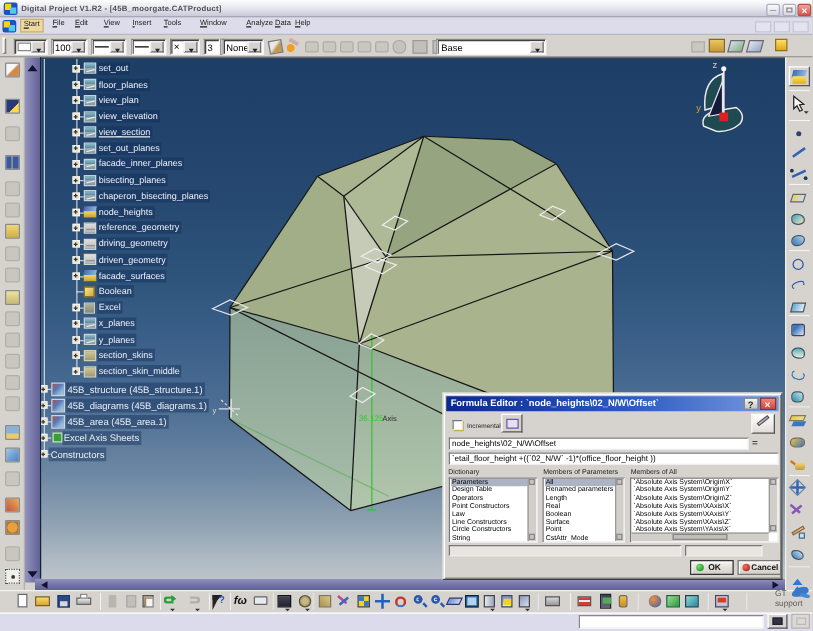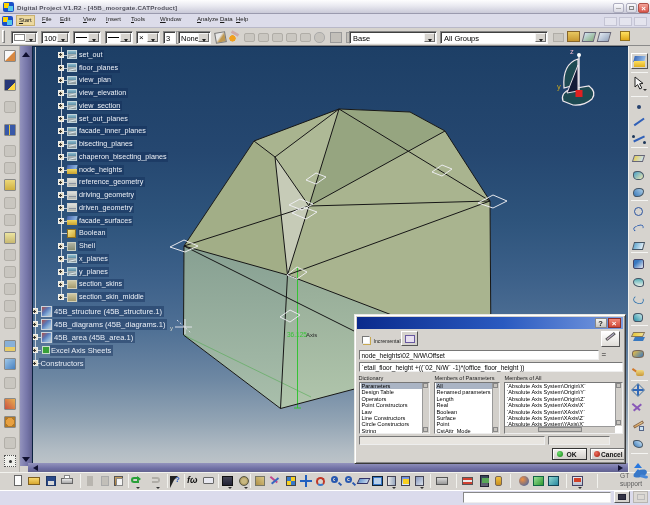--- a/index.html
+++ b/index.html
@@ -76,24 +76,20 @@
     <div class="abs" style="left:244px;top:5px;width:11px;height:9px;background:#cac7c1;border:1px solid #b0ada7;border-radius:2px;"></div>
     <div class="abs" style="left:258px;top:5px;width:11px;height:9px;background:#cac7c1;border:1px solid #b0ada7;border-radius:2px;"></div>
     <div class="abs" style="left:272px;top:5px;width:11px;height:9px;background:#cac7c1;border:1px solid #b0ada7;border-radius:2px;"></div>
     <div class="abs" style="left:286px;top:5px;width:11px;height:9px;background:#cac7c1;border:1px solid #b0ada7;border-radius:2px;"></div>
     <div class="abs" style="left:300px;top:5px;width:11px;height:9px;background:#cac7c1;border:1px solid #b0ada7;border-radius:2px;"></div>
     <div class="abs" style="left:314px;top:4px;width:11px;height:11px;background:#c6c3bd;border:1px solid #aaa;border-radius:5px;"></div>
     <div class="abs" style="left:330px;top:4px;width:12px;height:11px;background:#c2bfb9;border:1px solid #9a9a9a;"></div>
     <div class="abs" style="left:346px;top:4px;width:12px;height:11px;background:#c2bfb9;border:1px solid #9a9a9a;"></div>
     <div class="combo" style="left:349px;top:3px;width:88px;">
       <div class="abs" style="left:3px;top:1.5px;">Base</div>
-      <div class="cbtn"></div>
-    </div>
-    <div class="combo" style="left:440px;top:3px;width:108px;">
-      <div class="abs" style="left:3px;top:1.5px;">All Groups</div>
       <div class="cbtn"></div>
     </div>
     <div class="abs" style="left:553px;top:5px;width:11px;height:9px;background:#cac7c1;border:1px solid #b0ada7;"></div>
     <div class="abs" style="left:567px;top:3px;width:13px;height:11px;background:linear-gradient(#e8c860,#c89830);border:1px solid #86652a;"></div>
     <div class="abs" style="left:583px;top:4px;width:12px;height:10px;background:linear-gradient(135deg,#d0e0f0,#88b080);border:1px solid #667;transform:skewX(-15deg);"></div>
     <div class="abs" style="left:598px;top:4px;width:12px;height:10px;background:linear-gradient(135deg,#e0e8f0,#98a8c0);border:1px solid #667;transform:skewX(-15deg);"></div>
     <div class="abs" style="left:620px;top:3px;width:10px;height:10px;background:linear-gradient(#ffe060,#e0a818);border:1px solid #907020;"></div>
   </div>
 <div class="abs" style="left:0;top:46px;width:20px;height:426px;background:#d6d3ce;border-right:1px solid #b5b2ac;"></div>
 <div class="abs" style="left:4px;top:50px;width:12px;height:12px;background:linear-gradient(135deg,#f8f8f8 45%,#d88840 55%);border:1px solid #8a8a88;border-radius:1px;"></div>
@@ -337,21 +333,21 @@
     <div class="abs" style="left:44.5px;top:168.55px;height:10px;padding:0 1.5px;background:rgba(16,42,86,0.42);color:#edf1f7;font-size:7.2px;line-height:10px;white-space:nowrap;">facade_surfaces</div>
     <div class="abs" style="left:27.5px;top:186.3px;width:6px;height:1px;background:rgba(235,235,235,0.8);"></div>
     <div class="abs" style="left:33.5px;top:181.8px;width:9px;height:9px;background:linear-gradient(135deg,#f8e890,#d0a830);border:1px solid #907020;"></div>
     <div class="abs" style="left:44.5px;top:181.3px;height:10px;padding:0 1.5px;background:rgba(16,42,86,0.42);color:#edf1f7;font-size:7.2px;line-height:10px;white-space:nowrap;">Boolean</div>
     <div class="abs" style="left:27.5px;top:199.05px;width:6px;height:1px;background:rgba(235,235,235,0.8);"></div>
     <div class="abs" style="left:24.700000000000003px;top:196.05px;width:6px;height:6px;background:#e6dec6;border:1px solid #f2f2ee;">
       <div class="abs" style="left:0.5px;top:1.5px;width:3px;height:1px;background:#333;"></div>
       <div class="abs" style="left:1.5px;top:0.5px;width:1px;height:3px;background:#333;"></div>
     </div>
     <div class="abs" style="left:33.5px;top:194.55px;width:9px;height:9px;background:linear-gradient(#b0b4a4,#848b74);border:1px solid #c8cdbe;"></div>
-    <div class="abs" style="left:44.5px;top:194.05px;height:10px;padding:0 1.5px;background:rgba(16,42,86,0.42);color:#edf1f7;font-size:7.2px;line-height:10px;white-space:nowrap;">Shell</div>
+    <div class="abs" style="left:44.5px;top:194.05px;height:10px;padding:0 1.5px;background:rgba(16,42,86,0.42);color:#edf1f7;font-size:7.2px;line-height:10px;white-space:nowrap;">Excel</div>
     <div class="abs" style="left:27.5px;top:211.8px;width:6px;height:1px;background:rgba(235,235,235,0.8);"></div>
     <div class="abs" style="left:24.700000000000003px;top:208.8px;width:6px;height:6px;background:#e6dec6;border:1px solid #f2f2ee;">
       <div class="abs" style="left:0.5px;top:1.5px;width:3px;height:1px;background:#333;"></div>
       <div class="abs" style="left:1.5px;top:0.5px;width:1px;height:3px;background:#333;"></div>
     </div>
     <div class="abs" style="left:33.5px;top:207.3px;width:10px;height:9px;background:linear-gradient(#8abccf 0%,#5d8aa0 45%,#a2adb0 50%,#89969a 100%);border:1px solid #c2d4da;">
       <div class="abs" style="left:1px;top:4.5px;width:7px;height:1px;background:#dfe9ec;transform:rotate(-14deg);"></div>
     </div>
     <div class="abs" style="left:44.5px;top:206.8px;height:10px;padding:0 1.5px;background:rgba(16,42,86,0.42);color:#edf1f7;font-size:7.2px;line-height:10px;white-space:nowrap;">x_planes</div>
     <div class="abs" style="left:27.5px;top:224.55px;width:6px;height:1px;background:rgba(235,235,235,0.8);"></div>
@@ -642,20 +638,21 @@
 <div class="abs" style="left:0;top:490px;width:650px;height:15px;background:#dbdbec;border-top:1px solid #fff;"></div>
 <div class="abs" style="left:463px;top:491.5px;width:148px;height:11px;background:#fff;border:1px solid;border-color:#888 #eee #eee #888;"></div>
 <div class="abs" style="left:614px;top:491px;width:16px;height:12px;background:#d6d3ce;border:1px solid;border-color:#fff #555 #555 #fff;">
     <div class="abs" style="left:3px;top:2px;width:8px;height:6px;background:#334;border:1px solid #223;"></div>
   </div>
 <div class="abs" style="left:633px;top:491px;width:15px;height:12px;background:#dcd9d4;border:1px solid #b8b5b0;">
     <div class="abs" style="left:3px;top:2px;width:8px;height:6px;border:1px solid #bbb;"></div>
   </div>
 <div class="abs" style="left:353.5px;top:313.5px;width:272px;height:150px;background:#d6d3ce;border:1px solid;border-color:#e8e8e4 #3a3a3a #3a3a3a #e8e8e4;box-shadow:inset 1px 1px 0 #fff, inset -1px -1px 0 #888;font-family:'Liberation Sans',sans-serif;">
     <div class="abs" style="left:2px;top:2px;right:2px;height:12px;background:linear-gradient(90deg,#0a2a8c,#2a5ac0 55%,#7a9ce0);">
+      <div class="abs" style="left:4px;top:1.5px;font-size:7.5px;font-weight:bold;color:#fff;white-space:nowrap;">Formula Editor : `node_heights\02_N/W\Offset`</div>
       <div class="abs" style="right:16px;top:1px;width:12px;height:10px;background:linear-gradient(#f4f4f0,#c8c5c0);border:1px solid #888;font-size:7.5px;font-weight:bold;text-align:center;line-height:9px;color:#222;">?</div>
       <div class="abs" style="right:2px;top:1px;width:13px;height:10px;background:linear-gradient(#f08878,#d04838);border:1px solid #903028;font-size:8px;font-weight:bold;text-align:center;line-height:9px;color:#fff;">×</div>
     </div>
     <div class="abs" style="left:7px;top:21px;width:8px;height:8px;background:#fff;border:1px solid;border-color:#777 #eee #eee #777;box-shadow:1px 1px 0 #c8a850;"></div>
     <div class="abs" style="left:19px;top:23px;font-size:5.2px;color:#222;white-space:nowrap;">Incremental</div>
     <div class="abs" style="left:46px;top:16px;width:17px;height:15px;background:#d6d3ce;border:1px solid;border-color:#fff #555 #555 #fff;">
       <div class="abs" style="left:3px;top:3px;width:10px;height:8px;background:#e8e0f0;border:1px solid #6858a0;"></div>
     </div>
     <div class="abs" style="left:246px;top:16px;width:19px;height:16px;background:linear-gradient(#fff,#e0ddd8);border:1px solid;border-color:#fff #555 #555 #fff;">
       <div class="abs" style="left:3px;top:3px;width:11px;height:3px;background:linear-gradient(90deg,#e8b8d0,#9a9ad0);transform:rotate(-38deg);border:0.5px solid #555;"></div>

